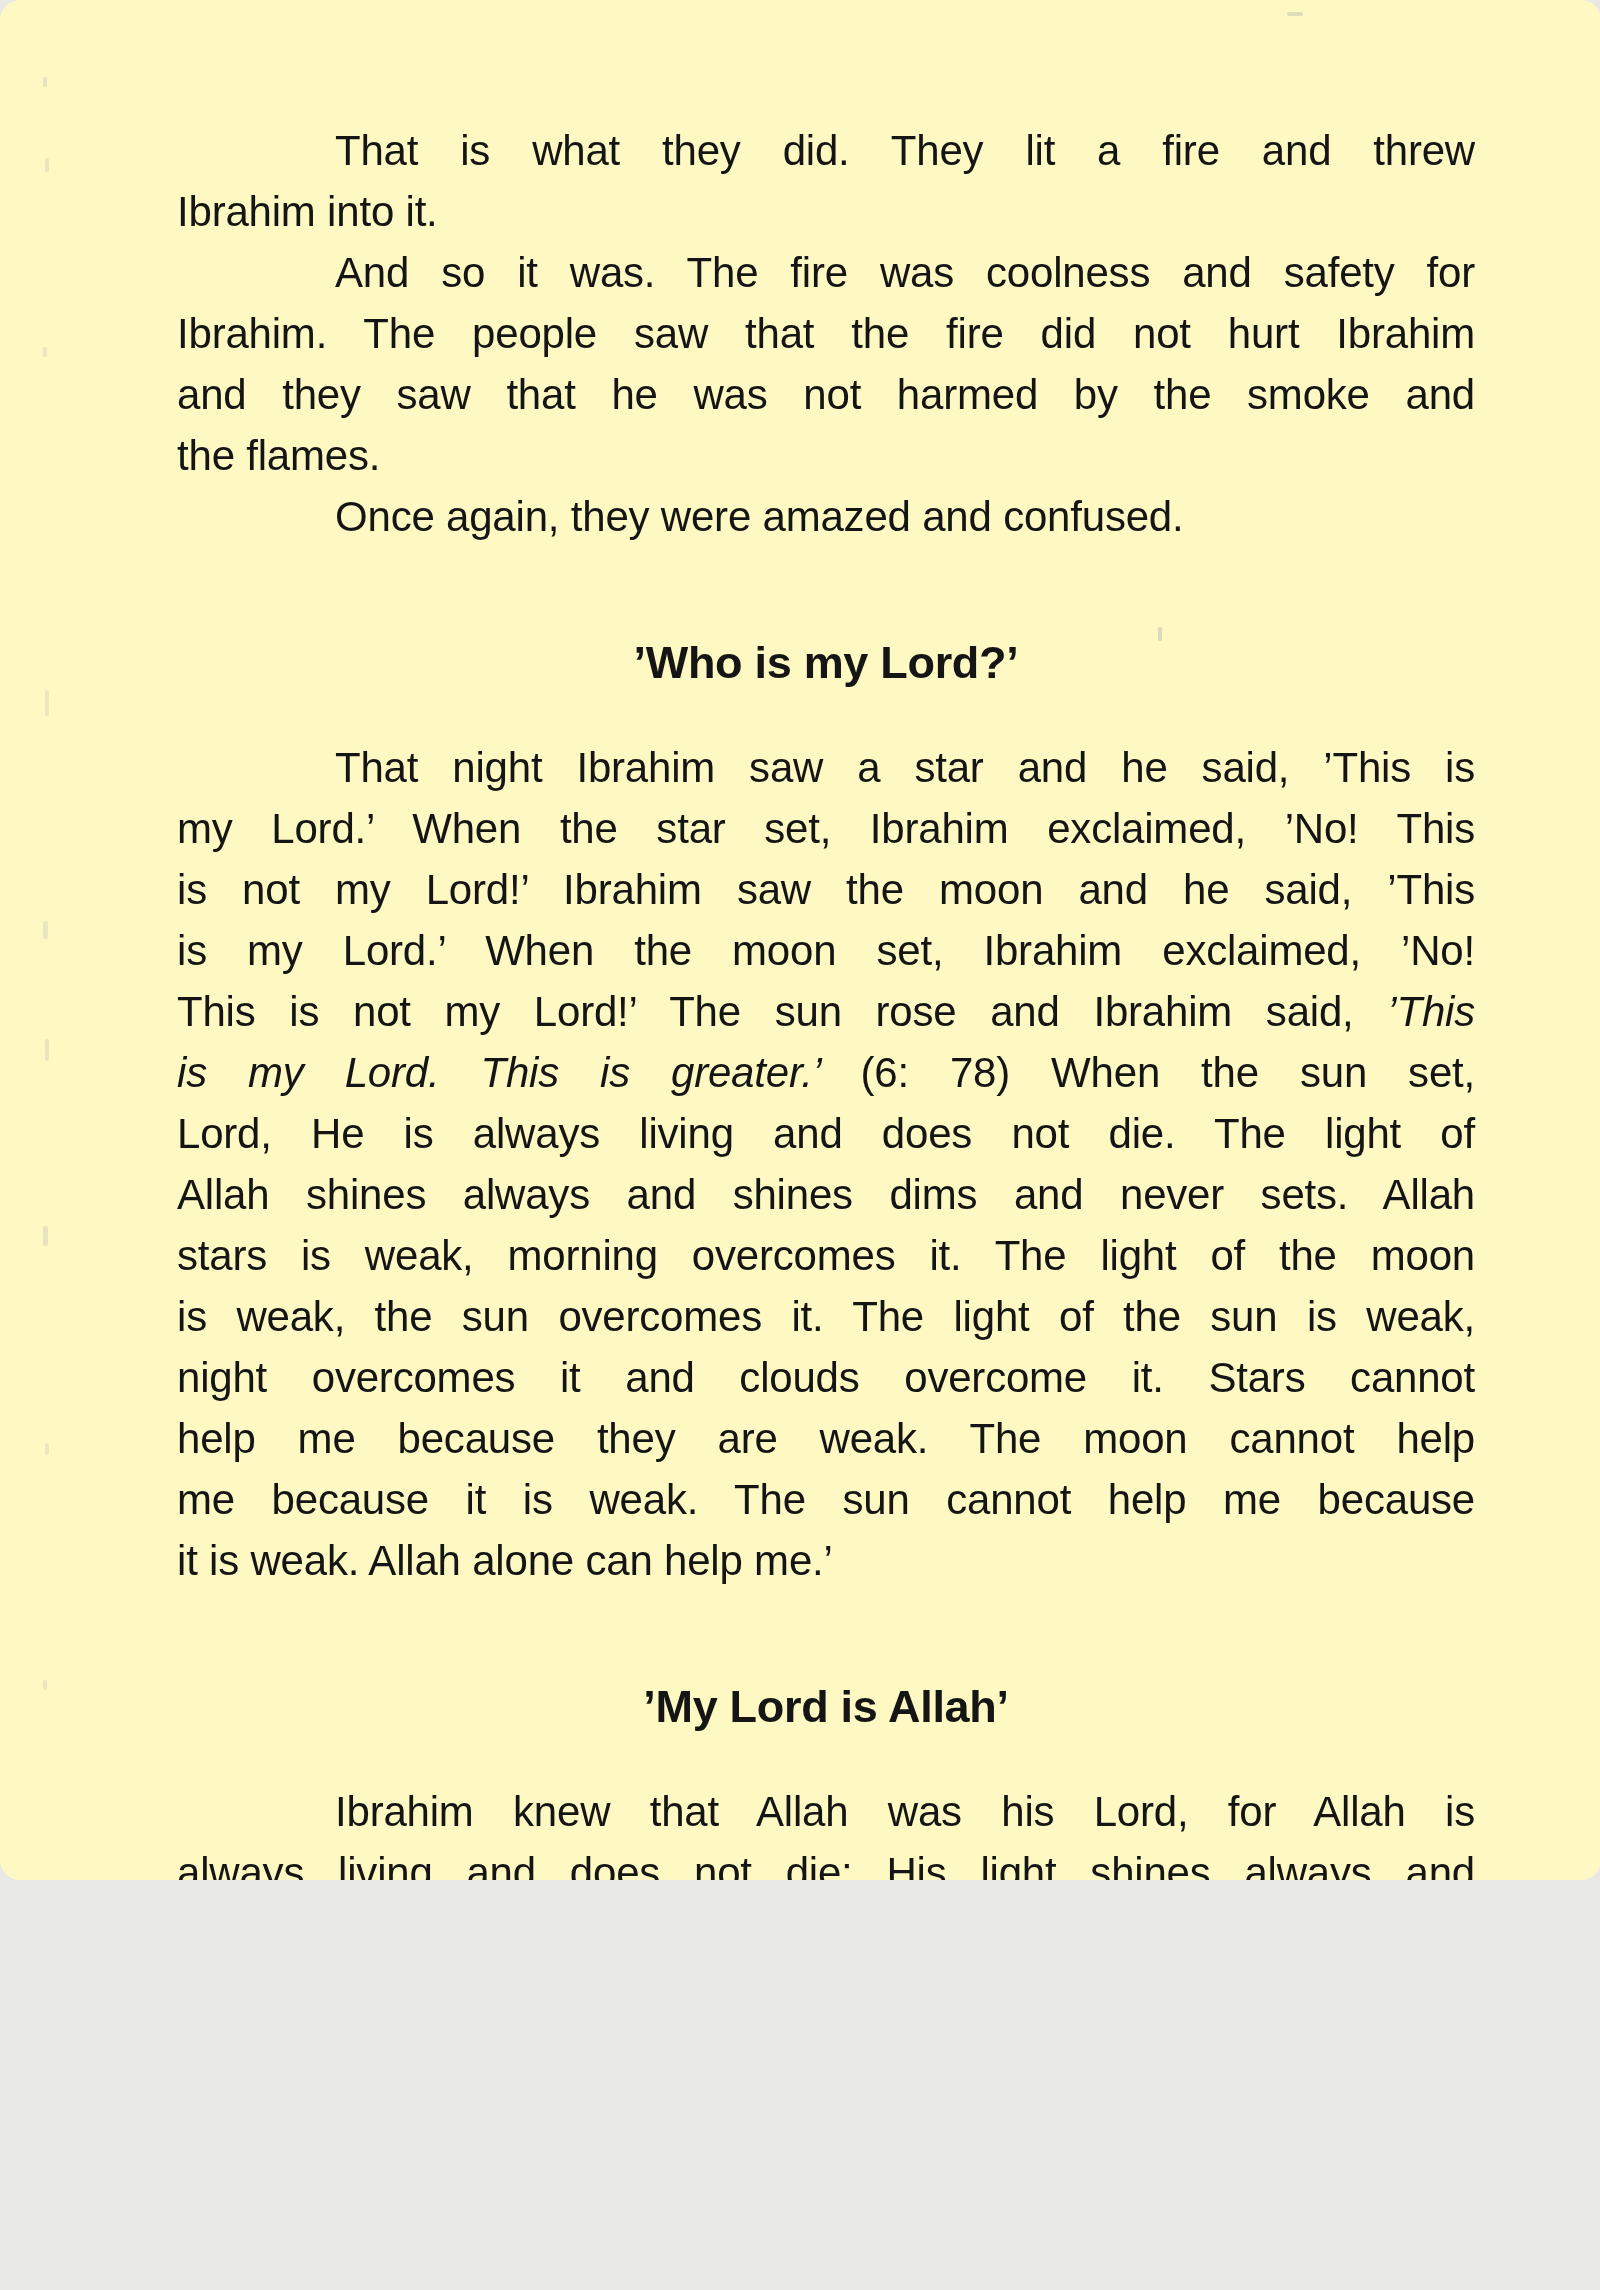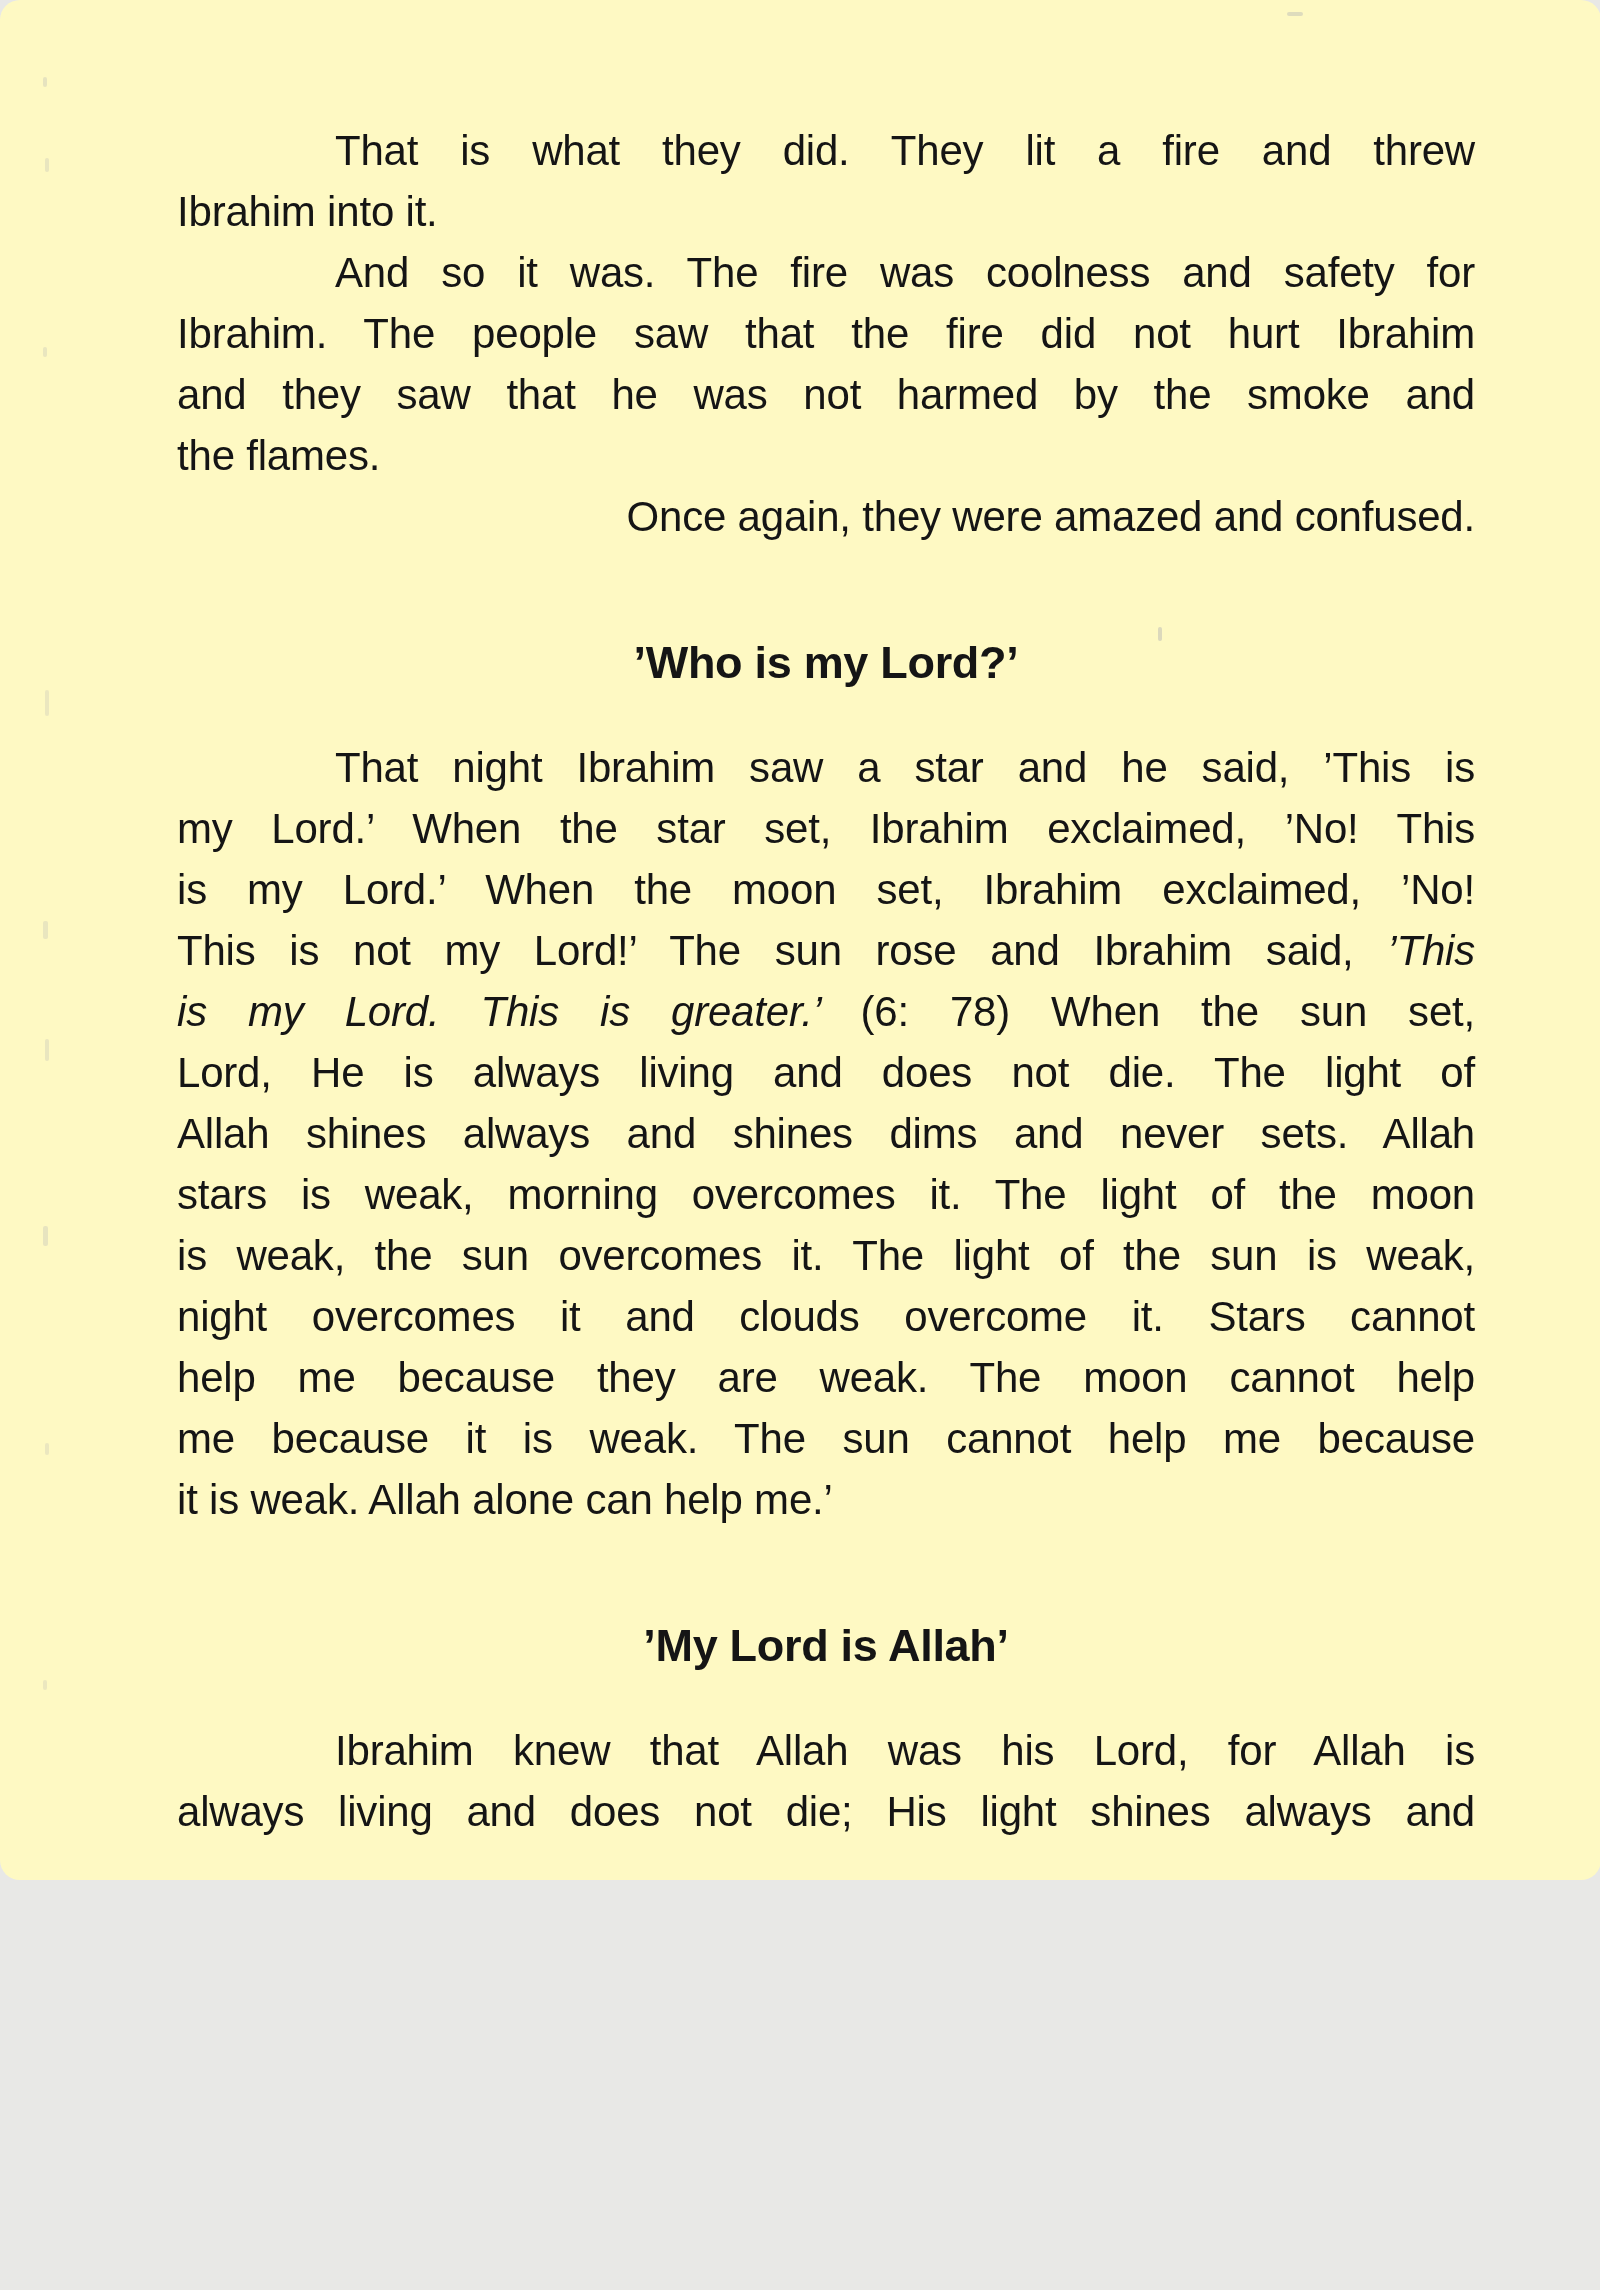--- a/index.html
+++ b/index.html
@@ -21,21 +21,21 @@
     font-size:42px;
     line-height:61px;
     letter-spacing:-0.2px;
     white-space:normal;
     text-align:left;
   }
   .line.just{
     text-align:justify;
     text-align-last:justify;
   }
-  .line.indent{text-indent:158px;text-align:right;}
+  .line.indent{text-indent:158px;}
   .it{font-style:italic;}
   .heading{
     font-size:45px;
     font-weight:700;
     line-height:61px;
     letter-spacing:-0.3px;
     margin-top:85px;
     margin-bottom:44px;
     text-align:center;
   }
@@ -68,20 +68,21 @@
         <div class="line just"><span>and they saw that he was not harmed by the smoke and</span></div>
         <div class="line"><span>the flames.</span></div>
       </div>
       <div class="paragraph">
         <div class="line indent"><span>Once again, they were amazed and confused.</span></div>
       </div>
       <div class="heading">’Who is my Lord?’</div>
       <div class="paragraph">
         <div class="line just indent"><span>That night Ibrahim saw a star and he said, ’This is</span></div>
         <div class="line just"><span>my Lord.’ When the star set, Ibrahim exclaimed, ’No! This</span></div>
+        <div class="line just"><span>is not my Lord!’ Ibrahim saw the moon and he said, ’This</span></div>
         <div class="line just"><span>is my Lord.’ When the moon set, Ibrahim exclaimed, ’No!</span></div>
         <div class="line just"><span>This is not my Lord!’ The sun rose and Ibrahim said, </span><span class="it">’This</span></div>
         <div class="line just"><span class="it">is my Lord. This is greater.’ </span><span>(6: 78) When the sun set,</span></div>
         <div class="line just"><span>Lord, He is always living and does not die. The light of</span></div>
         <div class="line just"><span>Allah shines always and shines dims and never sets. Allah</span></div>
         <div class="line just"><span>stars is weak, morning overcomes it. The light of the moon</span></div>
         <div class="line just"><span>is weak, the sun overcomes it. The light of the sun is weak,</span></div>
         <div class="line just"><span>night overcomes it and clouds overcome it. Stars cannot</span></div>
         <div class="line just"><span>help me because they are weak. The moon cannot help</span></div>
         <div class="line just"><span>me because it is weak. The sun cannot help me because</span></div>

